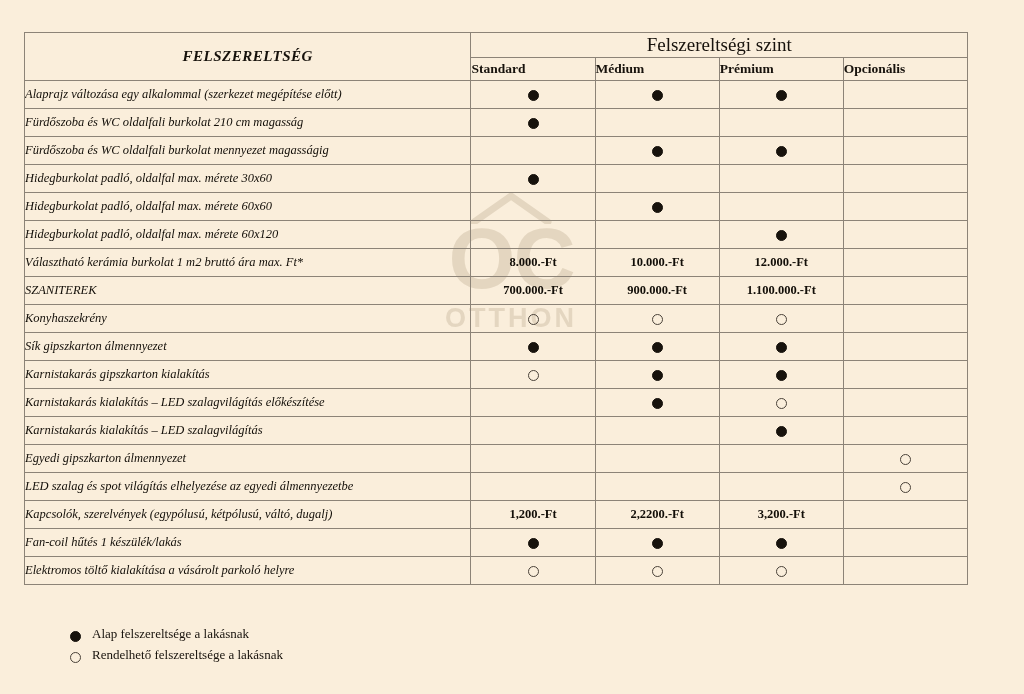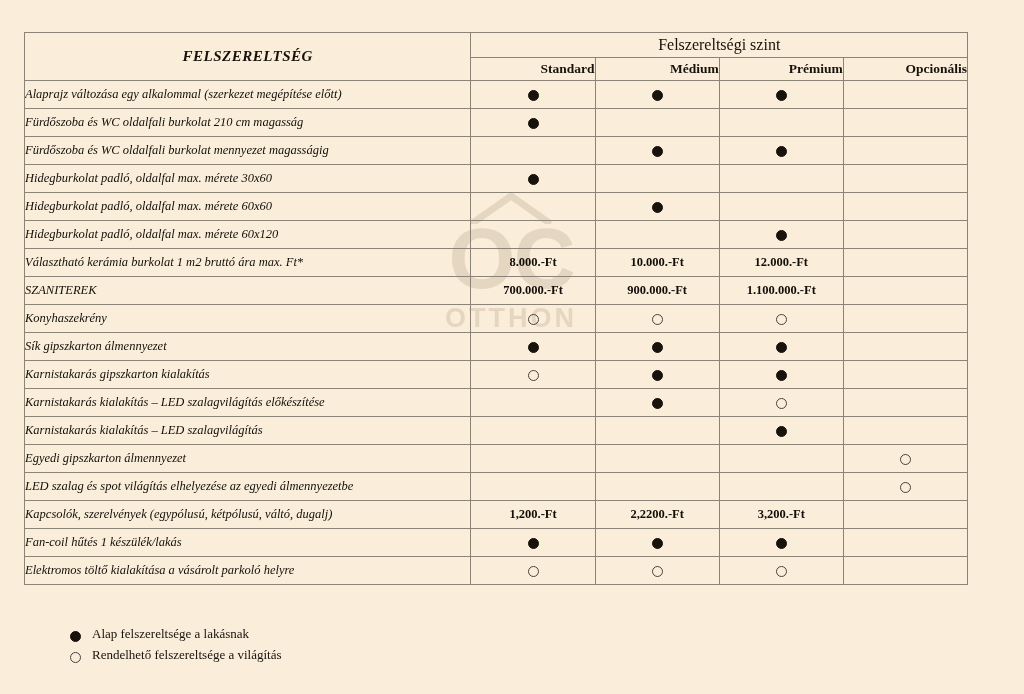--- a/index.html
+++ b/index.html
@@ -83,31 +83,31 @@
     font-weight: bold;
     font-size: 15px;
     color: #17120c;
     letter-spacing: 0.5px;
     text-align: center;
     vertical-align: middle;
   }
   th.head-group {
     height: 24px;
     font-weight: normal;
-    font-size: 16px;
+    font-size: 19px;
     color: #17120c;
     text-align: center;
     vertical-align: middle;
   }
   th.head-lvl {
     height: 22px;
     font-weight: bold;
     font-size: 13.5px;
     color: #17120c;
-    text-align: right;
+    text-align: left;
     vertical-align: middle;
     margin-top: 27px;
   }
 
   td.feature {
     font-style: italic;
     font-weight: normal;
     font-size: 12.5px;
     color: #120e08;
     padding: 0 6px 0 10px;
@@ -326,15 +326,15 @@
     <div class="legend-row">
       <span class="legend-mark">
         <span class="dot-filled"></span>
       </span>
       <span class="legend-label">Alap felszereltsége a lakásnak</span>
     </div>
     <div class="legend-row">
       <span class="legend-mark">
         <span class="dot-open"></span>
       </span>
-      <span class="legend-label">Rendelhető felszereltsége a világítás</span>
+      <span class="legend-label">Rendelhető felszereltsége a lakásnak</span>
     </div>
   </div>
 
 </body></html>

